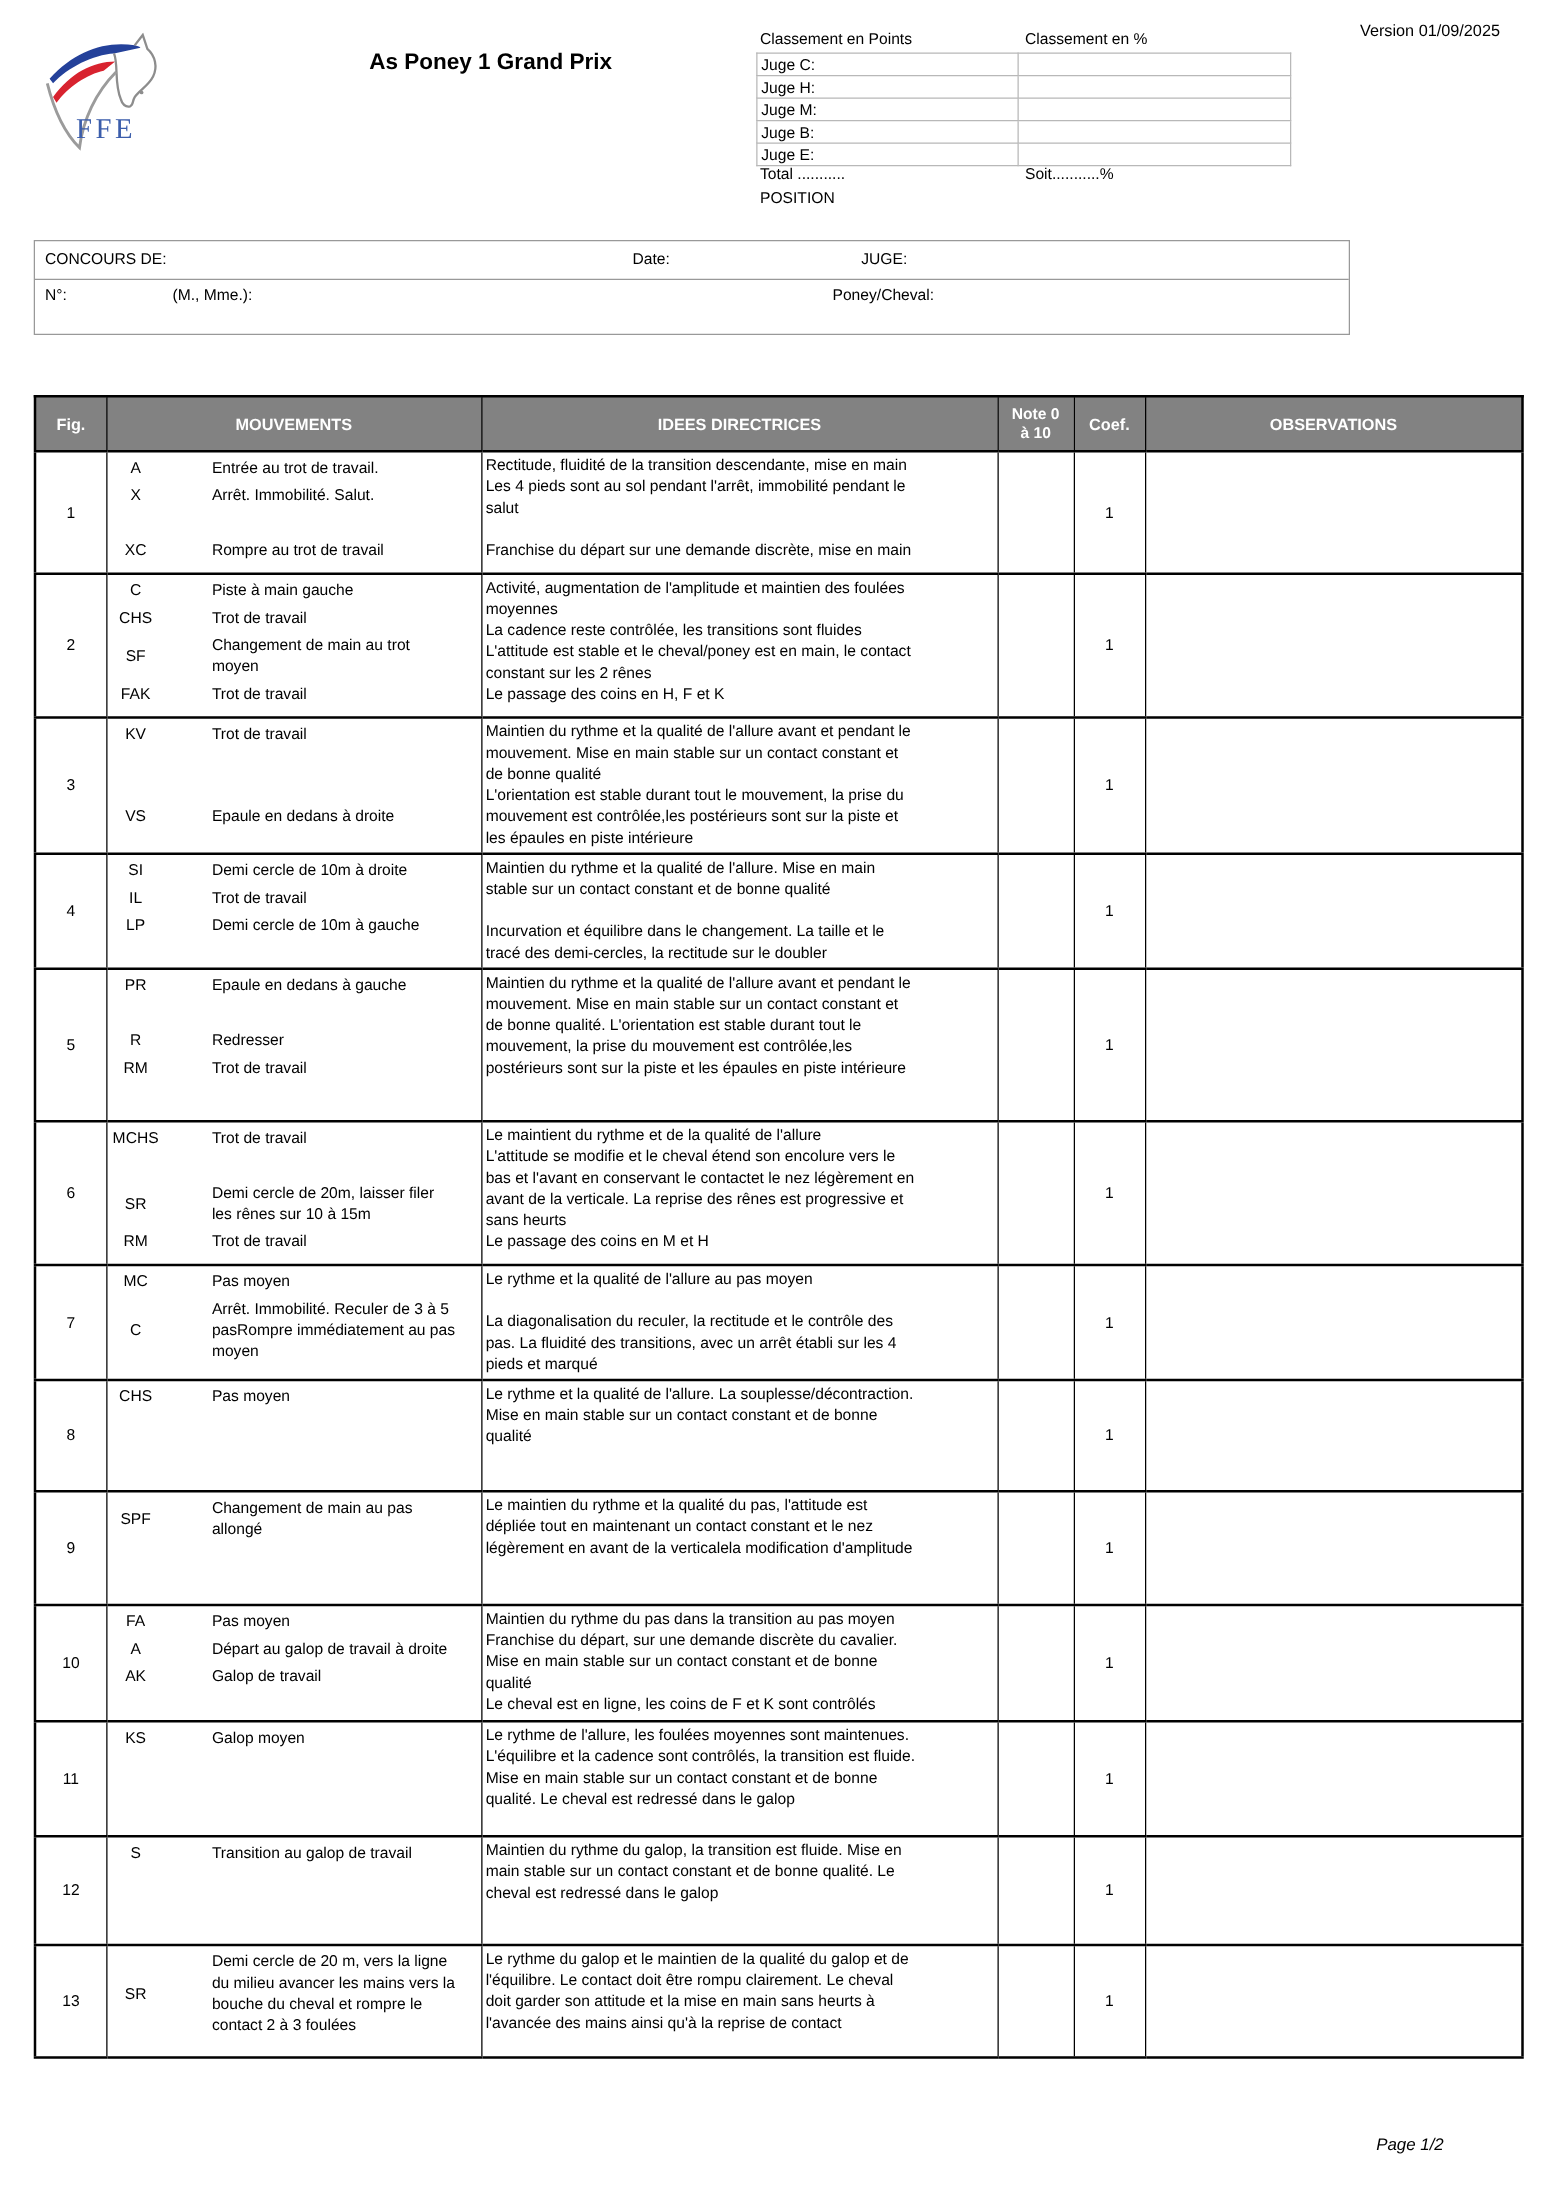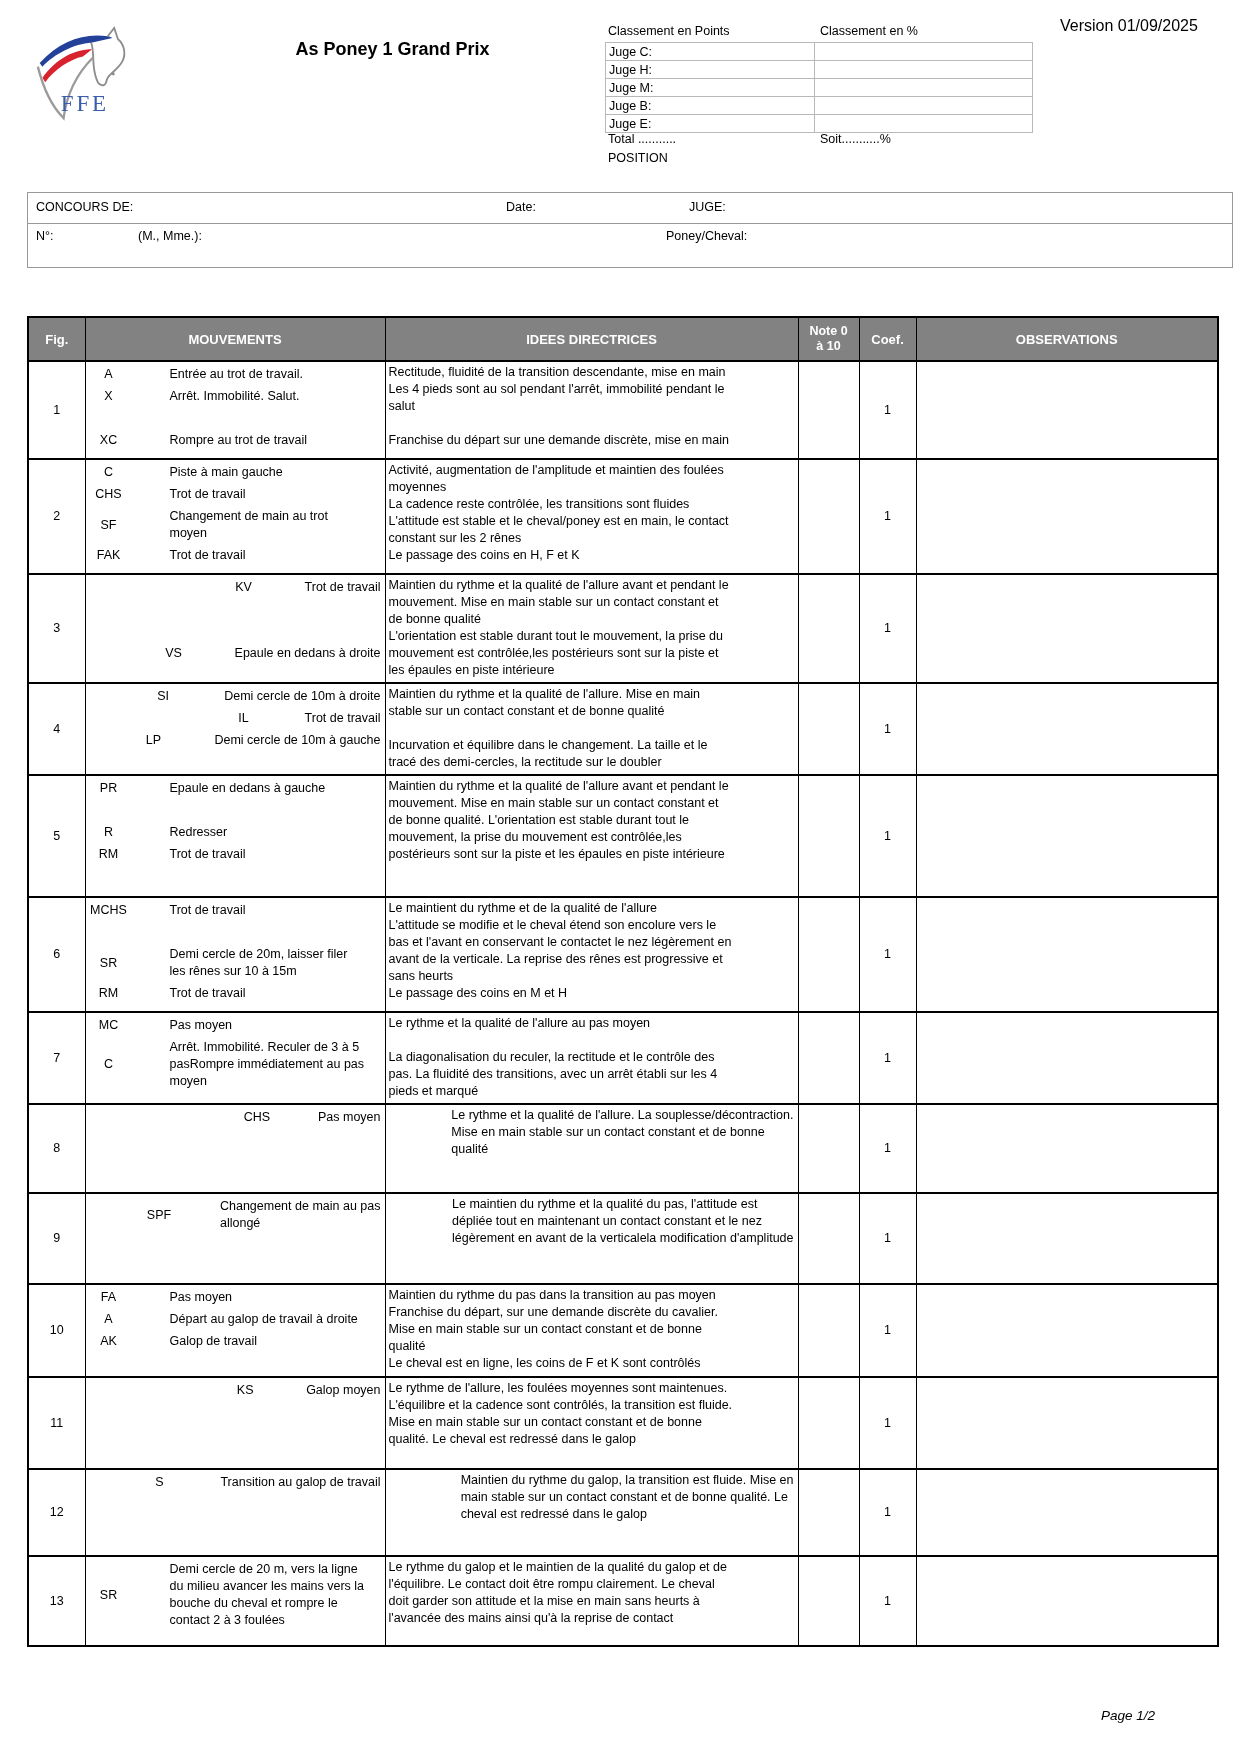--- a/index.html
+++ b/index.html
@@ -12,51 +12,51 @@
   
   #logo{left:36px;top:26px;width:92px;height:96px;}
 
   
   #title{left:140px;top:36px;width:505px;text-align:center;font-weight:bold;font-size:18px;line-height:26px;}
 
   
   .cl-label{font-size:12.5px;}
   #cl-points{left:608px;top:24px;}
   #cl-percent{left:820px;top:24px;}
-  #version{left:1060px;top:17px;width:140px;text-align:left;font-size:16px;}
+  #version{left:1060px;top:17px;width:140px;text-align:right;font-size:13px;}
   #judges{left:605px;top:42px;border-collapse:collapse;table-layout:fixed;}
   #judges td{border:1px solid #b8b8b8;height:17px;font-size:12.5px;padding:0 0 0 3px;vertical-align:middle;}
   #judges .jlab{width:205px;}
   #judges .jval{width:214px;}
   #total-line{left:608px;top:132px;font-size:12.5px;}
   #soit-line{left:820px;top:132px;font-size:12.5px;}
   #position-line{left:608px;top:151px;font-size:12.5px;}
 
   
-  #hdrbox{left:27px;top:192px;width:1206px;height:76px;border:1px solid #999;box-sizing:border-box;padding-left:36px;}
+  #hdrbox{left:27px;top:192px;width:1053px;height:76px;border:1px solid #999;box-sizing:border-box;padding-left:36px;}
   #hdrbox .divider{position:absolute;left:0;top:30px;width:100%;border-top:1px solid #999;}
   .hf{position:absolute;font-size:12.5px;}
 
   
   #maintable{left:27px;top:316px;border-collapse:collapse;table-layout:fixed;border:2px solid #000;}
   #maintable th{
     background:#828282;color:#fff;font-weight:bold;font-size:13px;height:42px;
     border:1px solid #000;border-bottom-width:2px;text-align:center;vertical-align:middle;padding:0;
   }
   #maintable th.note-th{font-size:12.5px;line-height:15px;}
   #maintable td{
     border:1px solid #000;border-top-width:2px;border-bottom-width:2px;
     padding:0;vertical-align:top;font-size:12.5px;line-height:17px;
   }
   #maintable td.fig-cell,#maintable td.coef-cell{vertical-align:middle;text-align:center;}
   .mov-stack,.dir-stack{display:flex;flex-direction:column;box-sizing:border-box;height:100%;}
   .mov-stack{padding:4px 0;}
   .dir-stack{padding:2px 4px 2px 3px;}
   .j-start{justify-content:flex-start;}
-  .j-center{justify-content:center;align-items:flex-end;}
+  .j-center{justify-content:center;}
   .j-end{justify-content:flex-end;}
   .j-between{}
   .mov-entry{display:flex;align-items:center;margin-bottom:5px;flex:none;}
   .mov-letter{width:46px;text-align:center;flex:none;}
   .mov-text{flex:1;white-space:pre-line;padding-right:4px;padding-left:38px;}
   .mov-blank{height:17px;margin-bottom:5px;flex:none;}
   .dir-p{white-space:pre-line;flex:none;}
   .dir-blank{height:17px;flex:none;}
 
   #pagefoot{right:85px;top:1708px;font-size:13.5px;font-style:italic;}

